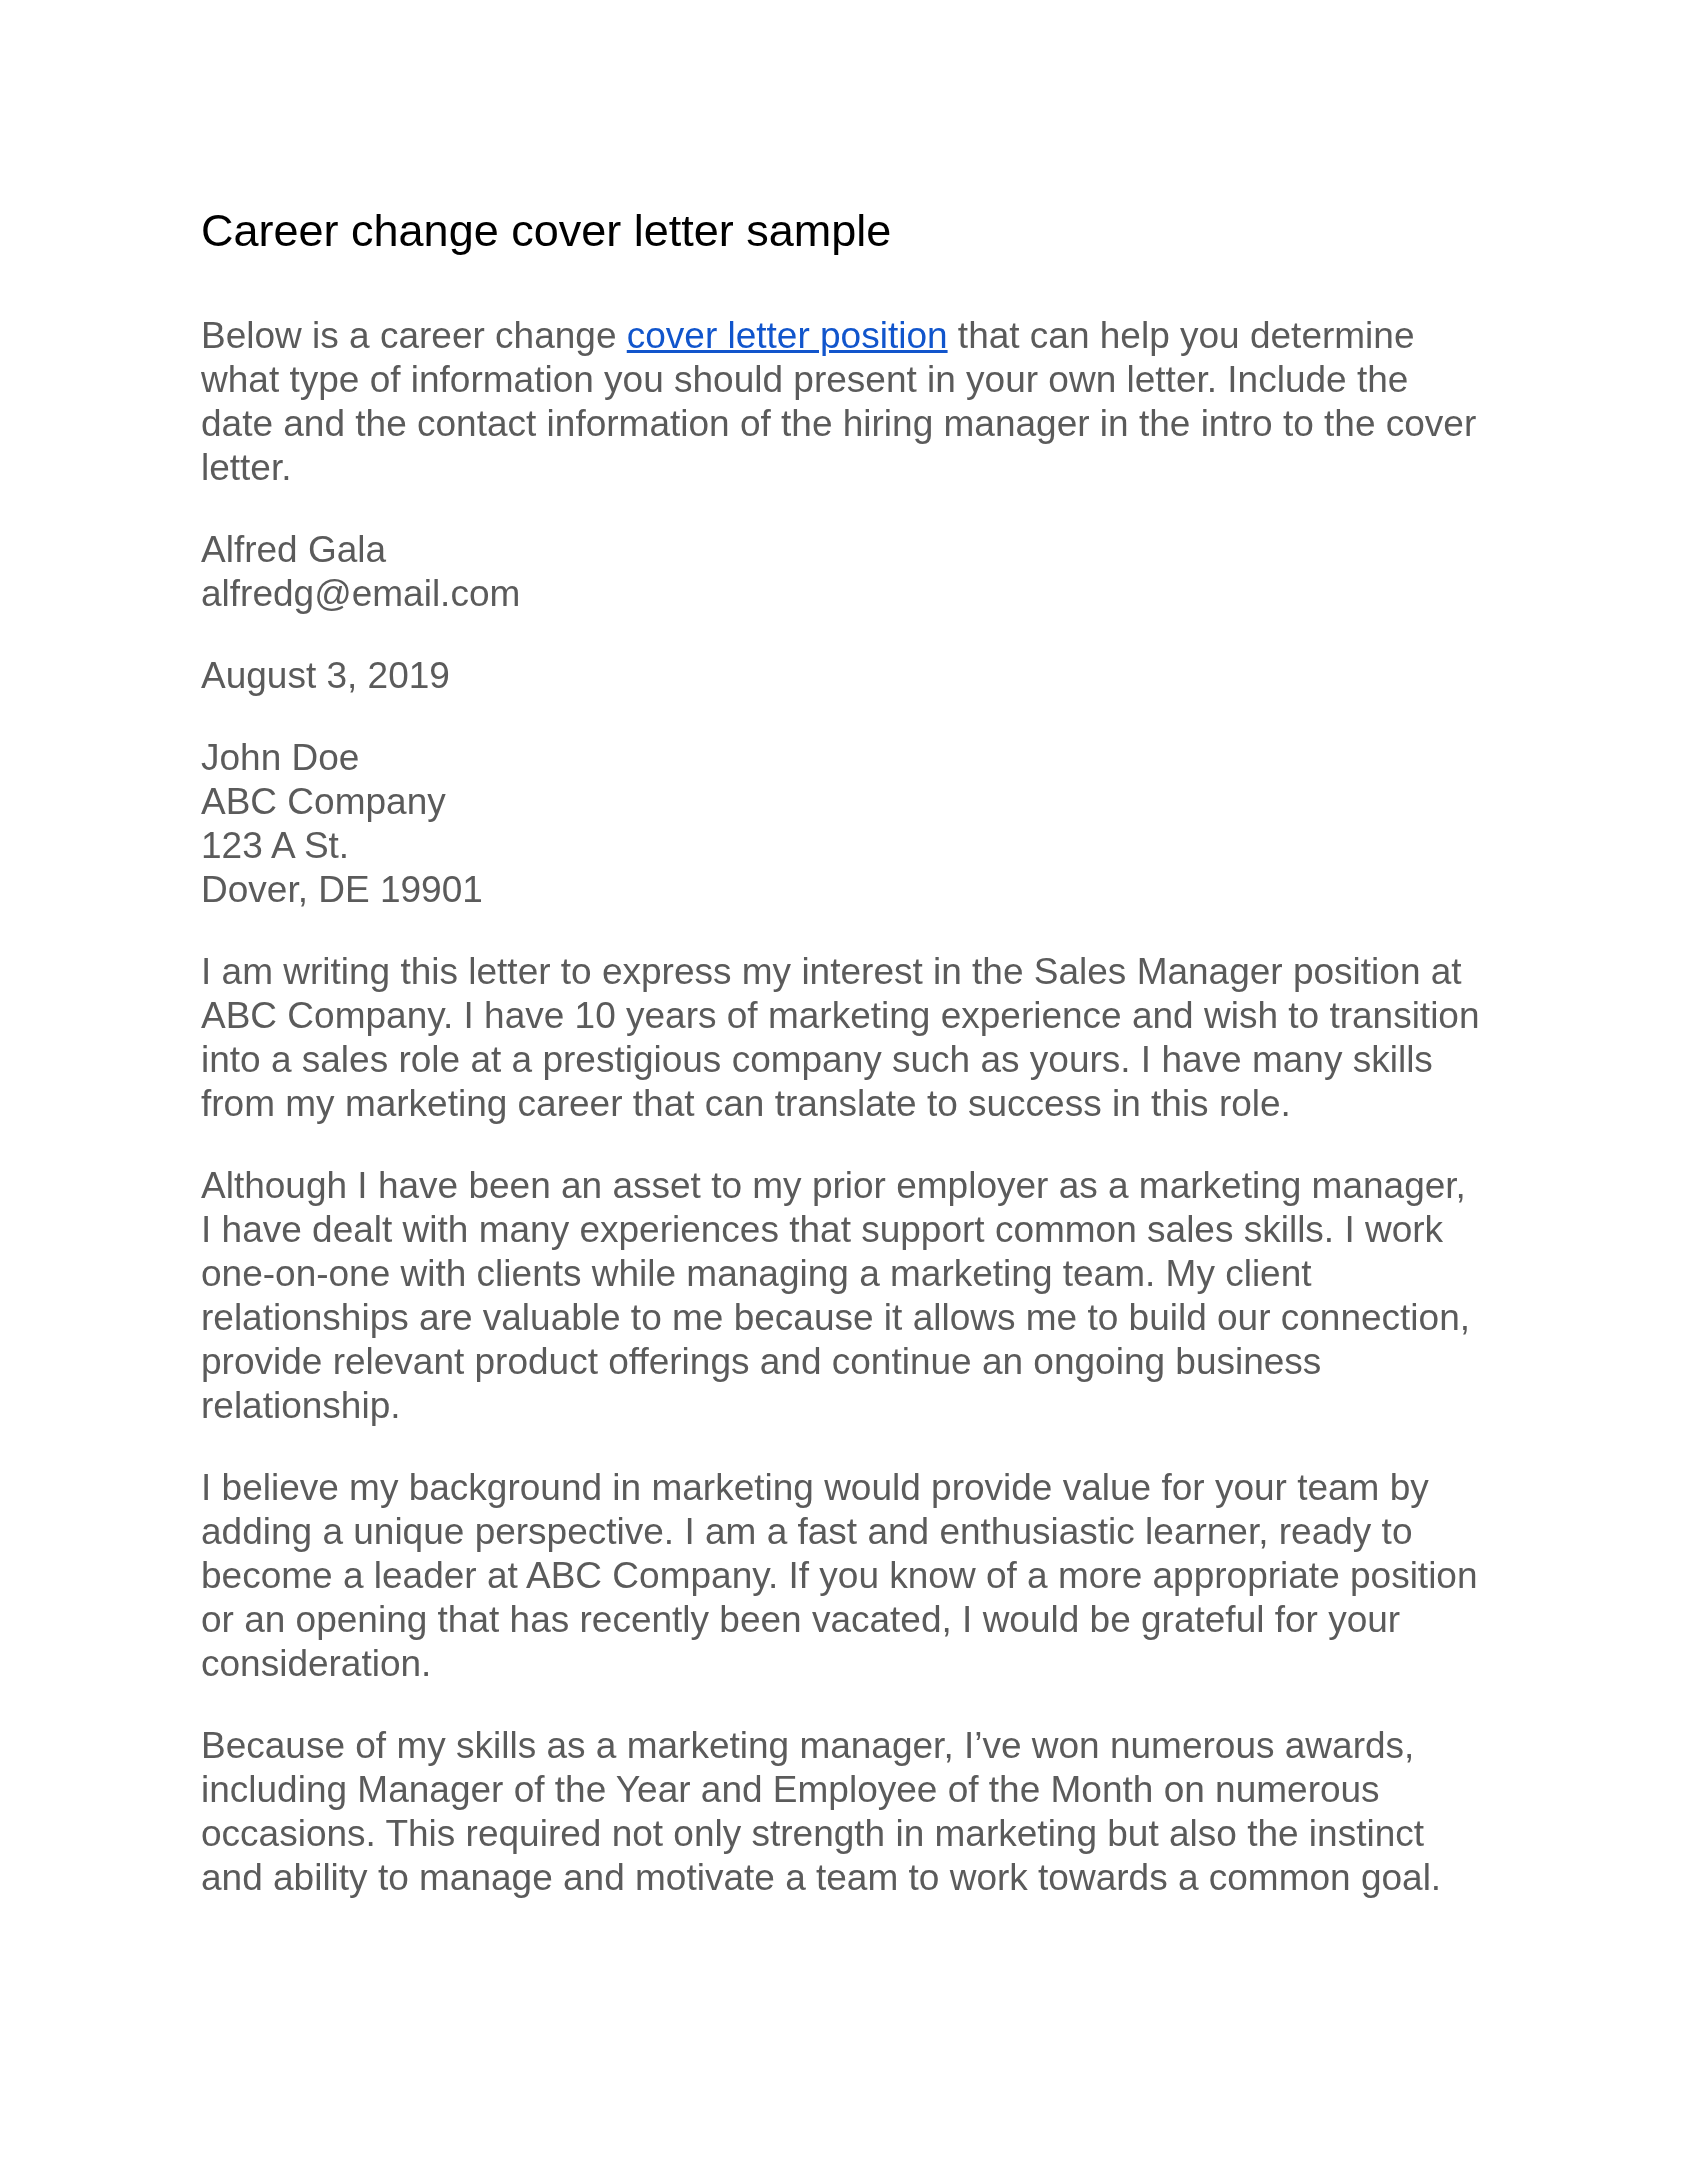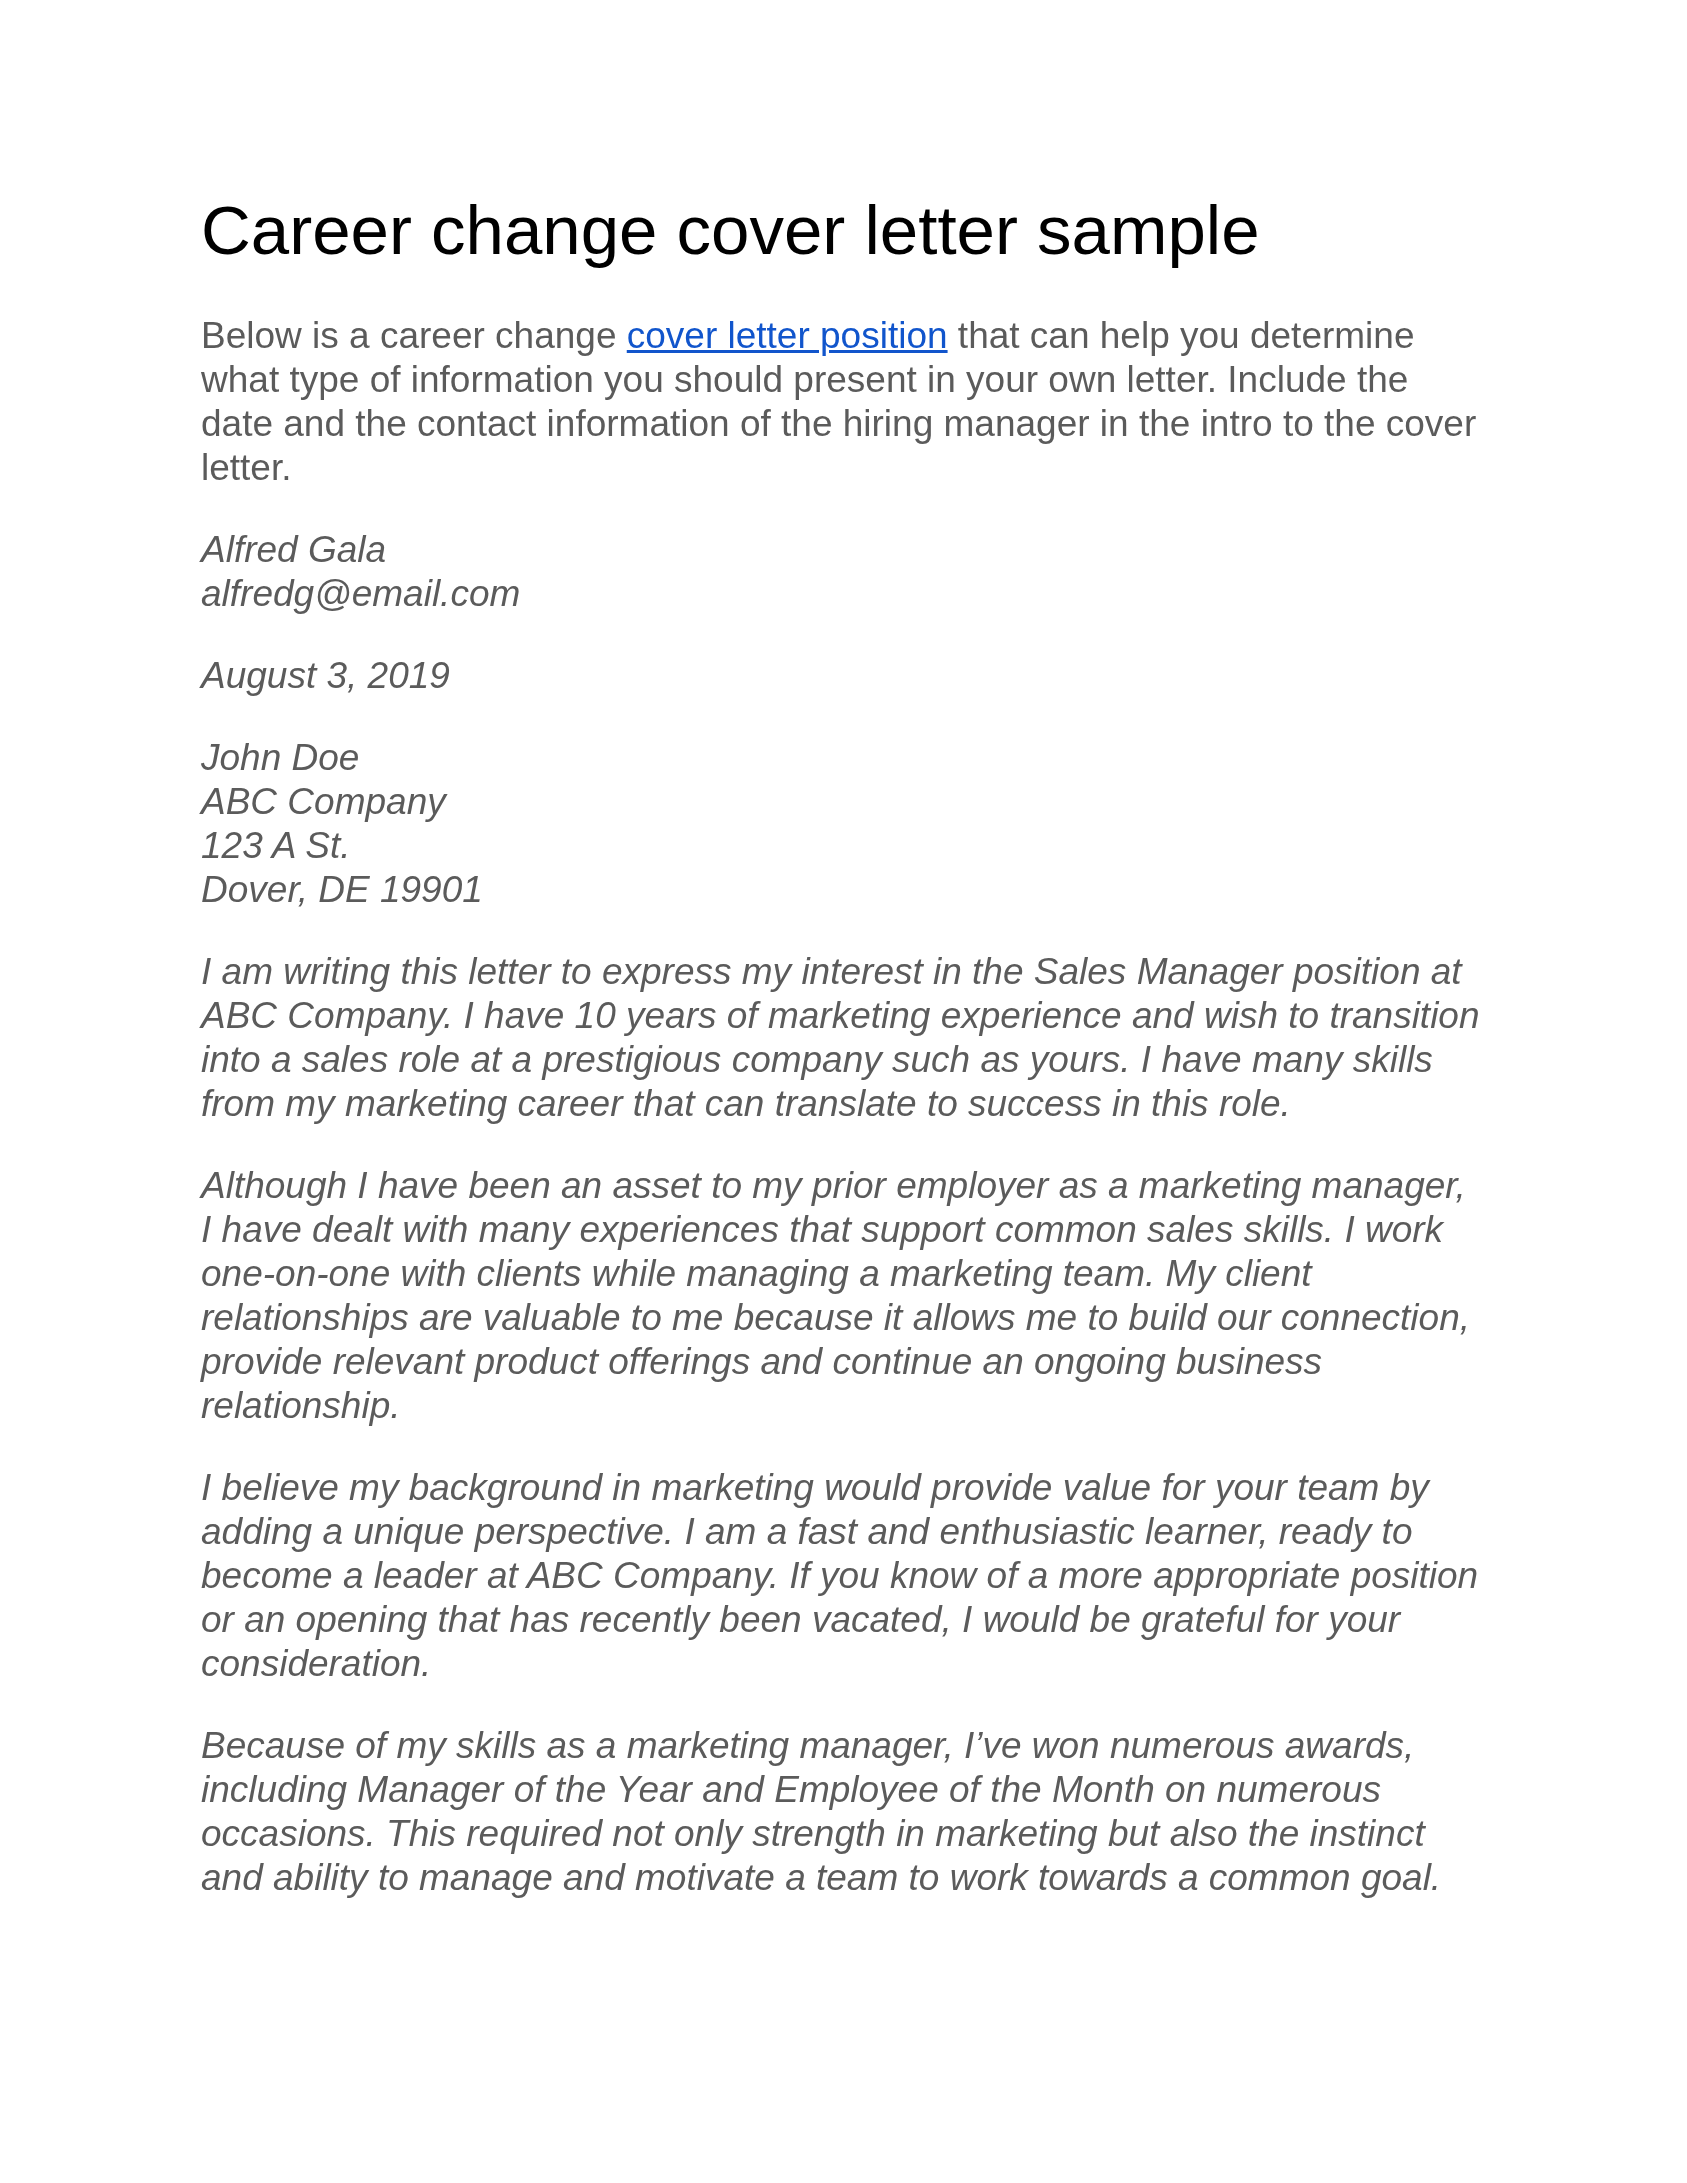--- a/index.html
+++ b/index.html
@@ -12,41 +12,40 @@
     width: 1687px;
     height: 2184px;
     box-sizing: border-box;
     background: #ffffff;
     padding: 199px 96px 0 201px;
     font-family: "Liberation Sans", "DejaVu Sans", sans-serif;
     overflow: hidden;
   }
   .doc-title {
     margin: 0;
-    font-size: 69px;
+    font-size: 45px;
     line-height: 63px;
     font-weight: 400;
     color: #000000;
     white-space: pre-line;
   }
   .para {
     margin: 0;
     max-width: 1415px;
     font-size: 37px;
     line-height: 44px;
     color: #5b5b5b;
     white-space: pre-line;
   }
   .intro {
     margin-top: 52px;
     font-style: normal;
   }
   .letter-block {
     margin-top: 38px;
-    font-style: italic;
   }
   a.doc-link {
     color: #1155cc;
     text-decoration: underline;
     cursor: pointer;
   }
 </style>
 </head>
 <body>
 

